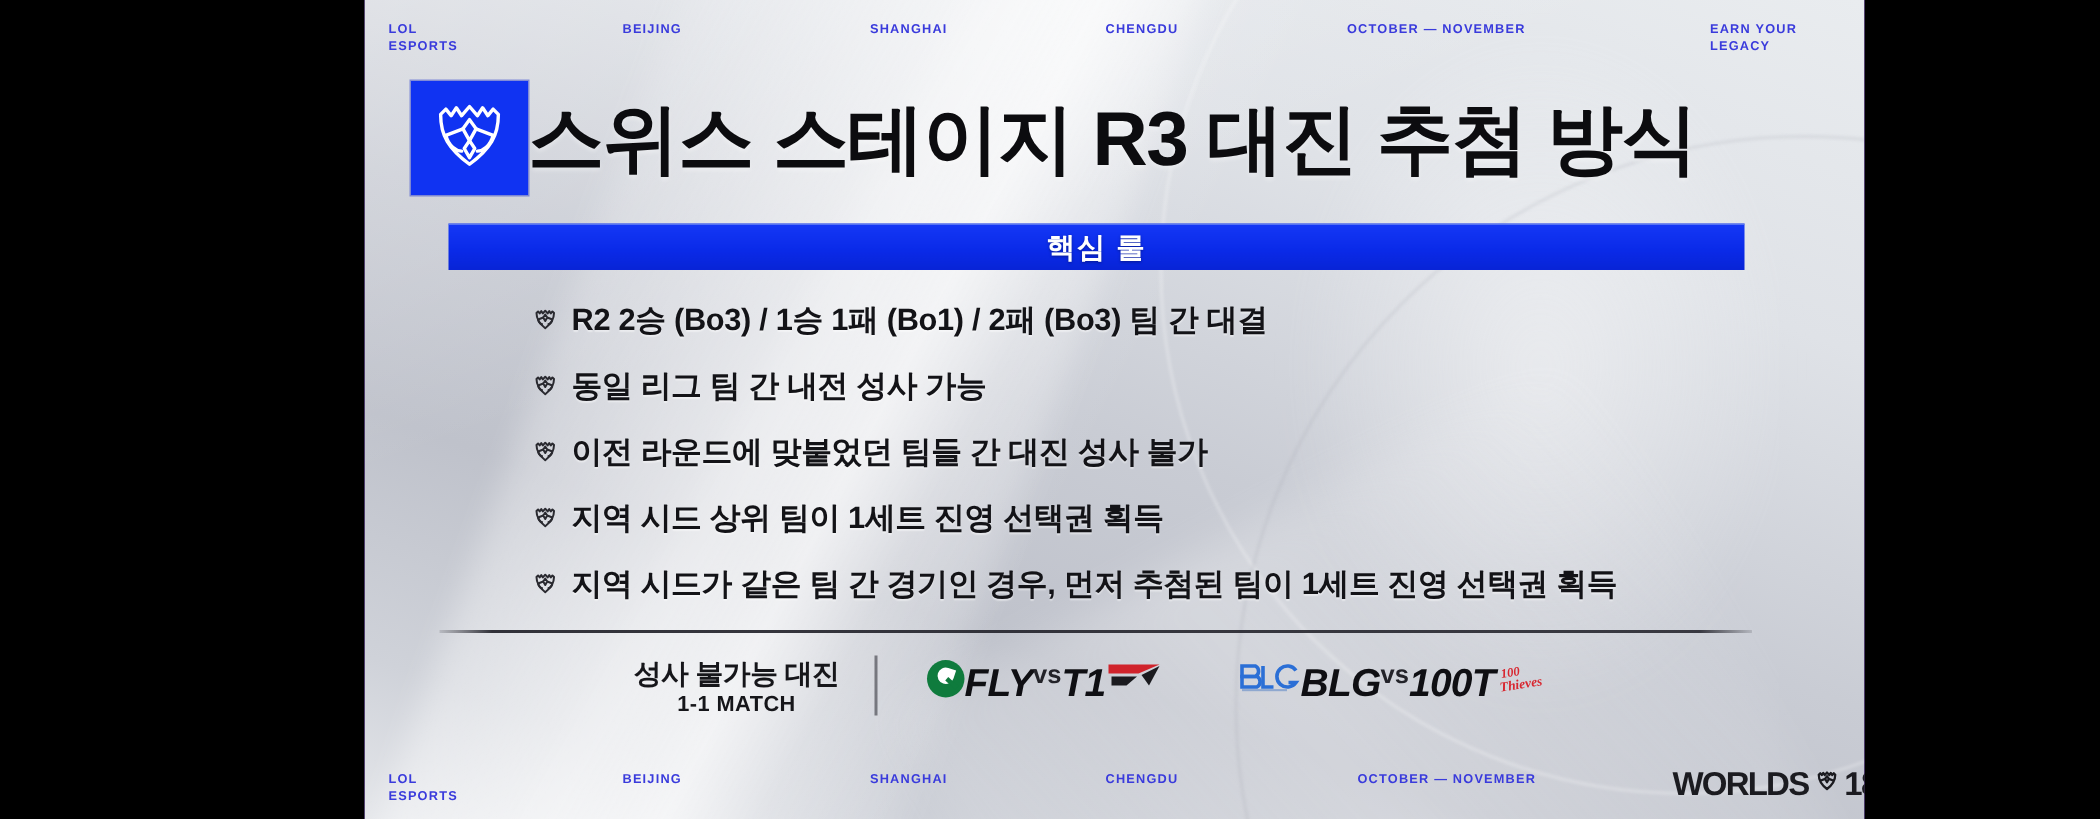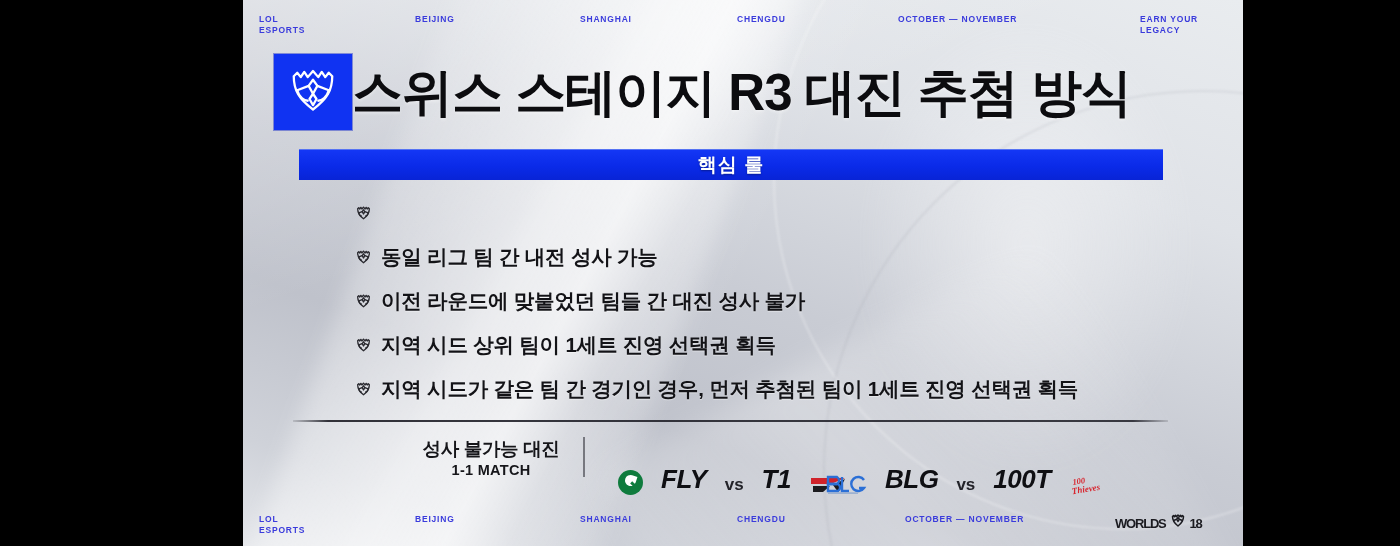--- a/index.html
+++ b/index.html
@@ -100,21 +100,21 @@
     position:absolute; left:50px; top:420px; width:875px; height:2px;
     background:linear-gradient(90deg, rgba(40,40,48,.15) 0%, rgba(30,30,38,.9) 4%, rgba(30,30,38,.85) 96%, rgba(40,40,48,.15) 100%);
   }
   #impossible {
     position:absolute; left:168px; top:436px; width:160px; text-align:center;
   }
   #impossible .ko { font-size:18.5px; font-weight:700; color:#16161a; letter-spacing:-.3px; }
   #impossible .en { font-size:14.5px; font-weight:700; color:#16161a; letter-spacing:.3px; margin-top:1px; }
   #vbar { position:absolute; left:340px; top:437px; width:2px; height:40px; background:rgba(40,40,48,.55); }
 
-  .match { position:absolute; display:flex; align-items:flex-end; gap:18px; top:464px; }
+  .match { position:absolute; display:flex; align-items:flex-start; gap:0; top:440px; }
   #match-1 { left:375px; }
   #match-2 { left:582px; }
   .m-name { font-size:26px; font-weight:700; color:#0f0f13; letter-spacing:-.5px; font-style:italic; }
   .m-vs   { font-size:17px; font-weight:700; color:#232329; letter-spacing:0; }
 
   
   .logo { flex:0 0 auto; display:flex; align-items:center; justify-content:center; }
   .logo-fly { width:25px; height:25px; border-radius:50%; background:#0f7b3d; position:relative; }
   .logo-fly::before {
     content:""; position:absolute; left:7px; top:5px; width:11px; height:11px;
@@ -127,21 +127,21 @@
   .logo-t1 { width:38px; height:20px; position:relative; }
   .logo-blg { width:42px; height:22px; position:relative; }
   .logo-100t { width:46px; height:22px; position:relative; }
 
   
   #worlds25 {
     position:absolute; left:872px; top:512px; height:22px;
     display:flex; align-items:center; gap:4px;
   }
   #worlds25 .w-text {
-    font-size:13px; font-weight:700; color:#1b1b20; letter-spacing:-1.2px;
+    font-size:22px; font-weight:700; color:#1b1b20; letter-spacing:-1.2px;
     font-family:"Liberation Sans", sans-serif;
   }
 
   
   .crest-sm { display:block; }
 </style>
 </head>
 <body>
 
 <div id="stage">
@@ -202,20 +202,21 @@
           <svg class="crest-sm" width="17" height="17" viewBox="0 0 64 64" aria-hidden="true">
             <g fill="none" stroke="#2a2a30" stroke-width="5" stroke-linejoin="round">
               <path d="M10 14 L14 10 L18 15 L22 9 L26 15 L32 8 L38 15 L42 9 L46 15 L50 10 L54 14
                        C54 30 48 40 32 52 C16 40 10 30 10 14 Z"></path>
               <path d="M32 18 L37 25 L32 34 L27 25 Z"></path>
               <path d="M27 25 L14 30 M37 25 L50 30"></path>
               <path d="M14 30 C16 38 22 42 26 42 M50 30 C48 38 42 42 38 42"></path>
             </g>
           </svg>
         </span>
+        <span class="rule-text">R2 2승 (Bo3) / 1승 1패 (Bo1) / 2패 (Bo3) 팀 간 대결</span>
       </div>
       <div class="rule-row">
         <span class="rule-bullet">
           <svg class="crest-sm" width="17" height="17" viewBox="0 0 64 64" aria-hidden="true">
             <g fill="none" stroke="#2a2a30" stroke-width="5" stroke-linejoin="round">
               <path d="M10 14 L14 10 L18 15 L22 9 L26 15 L32 8 L38 15 L42 9 L46 15 L50 10 L54 14
                        C54 30 48 40 32 52 C16 40 10 30 10 14 Z"></path>
               <path d="M32 18 L37 25 L32 34 L27 25 Z"></path>
               <path d="M27 25 L14 30 M37 25 L50 30"></path>
               <path d="M14 30 C16 38 22 42 26 42 M50 30 C48 38 42 42 38 42"></path>

